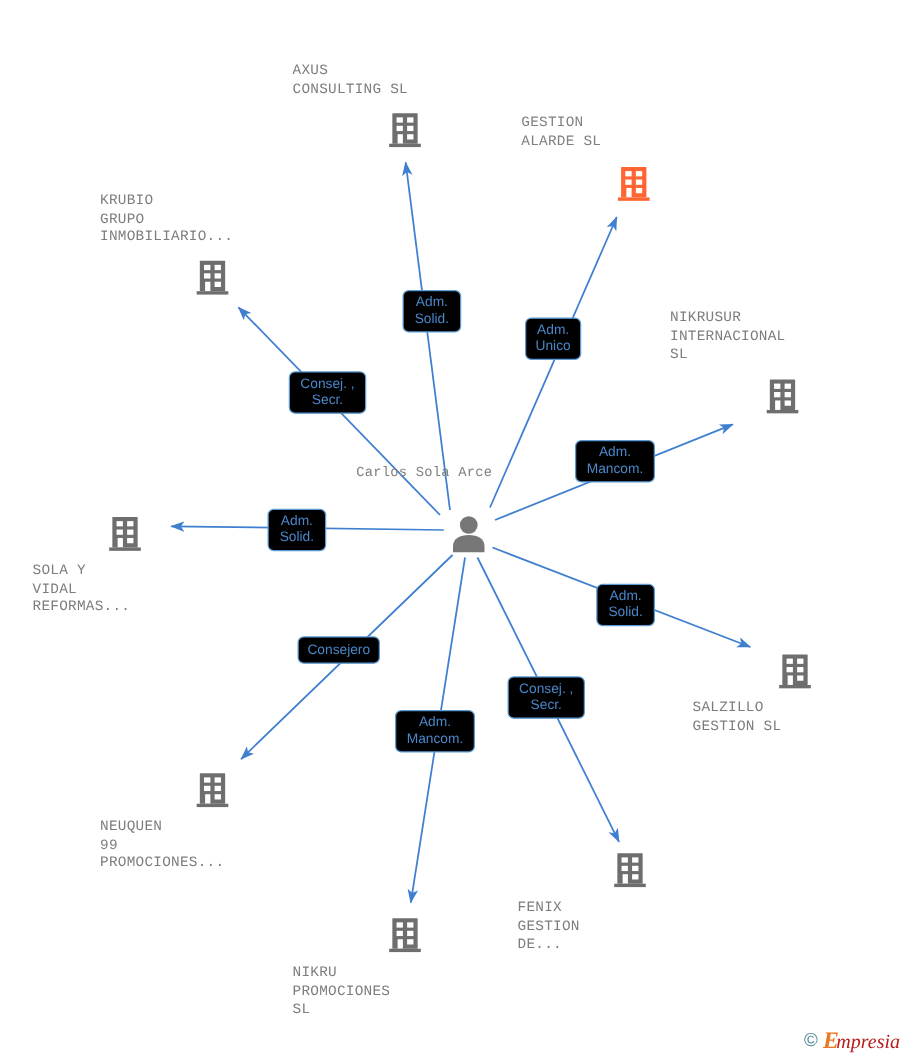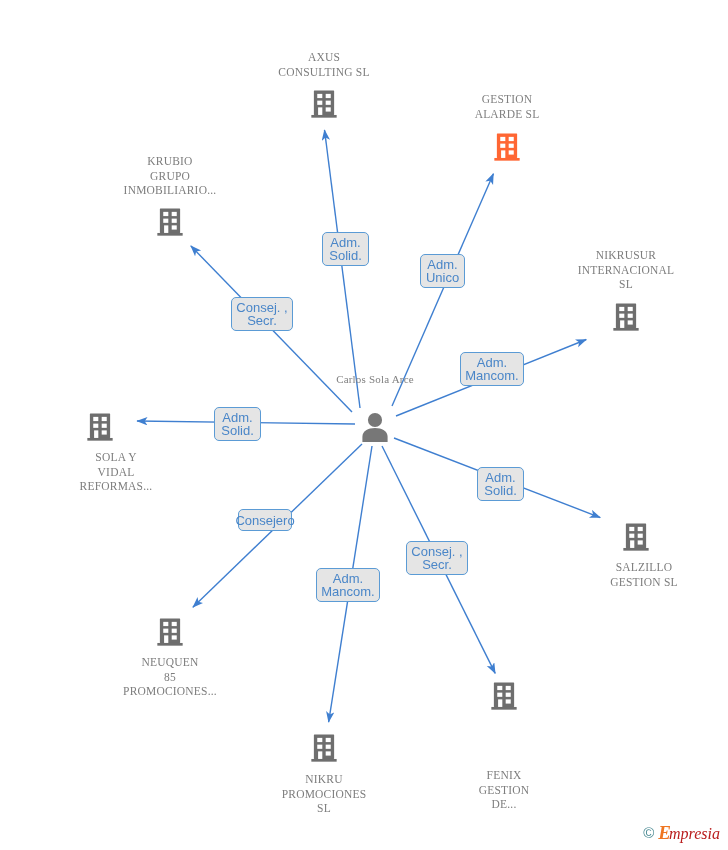--- a/index.html
+++ b/index.html
@@ -19,45 +19,44 @@
   }
   #graph {
     position: absolute;
     left: 0;
     top: 0;
     width: 728px;
     height: 850px;
   }
   .node-label {
     position: absolute;
-    text-align: center;
     color: #7d7d7d;
     font-size: 11.5px;
     line-height: 14.5px;
-    font-family: Liberation Serif, serif;
+    font-family: Liberation Mono, monospace;
     letter-spacing: 0.2px;
     white-space: pre-line;
     pointer-events: none;
   }
   .node-label.highlight {
     color: #808080;
   }
   .node-label.center-label {
     color: #808080;
     font-size: 11px;
     line-height: 15px;
   }
   .edge-label {
     position: absolute;
     box-sizing: border-box;
     border: 1px solid #5b9bd5;
     border-radius: 5px;
-    background: #e5e5e5;
+    background: #000000;
     color: #4a86c8;
-    font-size: 13px;
+    font-size: 11px;
     line-height: 13px;
     font-family: "Liberation Sans", sans-serif;
     text-align: center;
     display: flex;
     align-items: center;
     justify-content: center;
     white-space: pre-line;
     padding: 2px 4px;
     cursor: pointer;
   }
@@ -156,44 +155,44 @@
 INMOBILIARIO...</div>
       <div class="node-label" style="left: 536px; top: 248px; width: 180px;">NIKRUSUR
 INTERNACIONAL
 SL</div>
       <div class="node-label" style="left: 26px; top: 450px; width: 180px;">SOLA Y
 VIDAL
 REFORMAS...</div>
       <div class="node-label" style="left: 554px; top: 560px; width: 180px;">SALZILLO
 GESTION SL</div>
       <div class="node-label" style="left: 80px; top: 655px; width: 180px;">NEUQUEN
-85
+99
 PROMOCIONES...</div>
-      <div class="node-label" style="left: 414px; top: 720px; width: 180px; margin-top: 48px;">FENIX
+      <div class="node-label" style="left: 414px; top: 720px; width: 180px;">FENIX
 GESTION
 DE...</div>
       <div class="node-label" style="left: 234px; top: 772px; width: 180px;">NIKRU
 PROMOCIONES
 SL</div>
       <div class="node-label center-label" style="left: 285px; top: 372px; width: 180px;">Carlos Sola Arce</div>
     </div>
   <div id="edge-labels-layer">
       <div class="edge-label" style="left: 322px; top: 232px; width: 47px; height: 34px;">Adm.
 Solid.</div>
       <div class="edge-label" style="left: 420px; top: 254px; width: 45px; height: 34px;">Adm.
 Unico</div>
       <div class="edge-label" style="left: 231px; top: 297px; width: 62px; height: 34px;">Consej. ,
 Secr.</div>
       <div class="edge-label" style="left: 460px; top: 352px; width: 64px; height: 34px;">Adm.
 Mancom.</div>
       <div class="edge-label" style="left: 214px; top: 407px; width: 47px; height: 34px;">Adm.
 Solid.</div>
       <div class="edge-label" style="left: 477px; top: 467px; width: 47px; height: 34px;">Adm.
 Solid.</div>
-      <div class="edge-label" style="left: 238px; top: 509px; width: 54px; height: 22px;">Consejero</div>
+      <div class="edge-label" style="left: 238px; top: 509px; width: 66px; height: 22px;">Consejero</div>
       <div class="edge-label" style="left: 406px; top: 541px; width: 62px; height: 34px;">Consej. ,
 Secr.</div>
       <div class="edge-label" style="left: 316px; top: 568px; width: 64px; height: 34px;">Adm.
 Mancom.</div>
     </div>
 
   <div class="watermark">
     <span class="wm-c">©</span>
     <span><span class="wm-e">E</span><span class="wm-rest">mpresia</span></span>
   </div>

